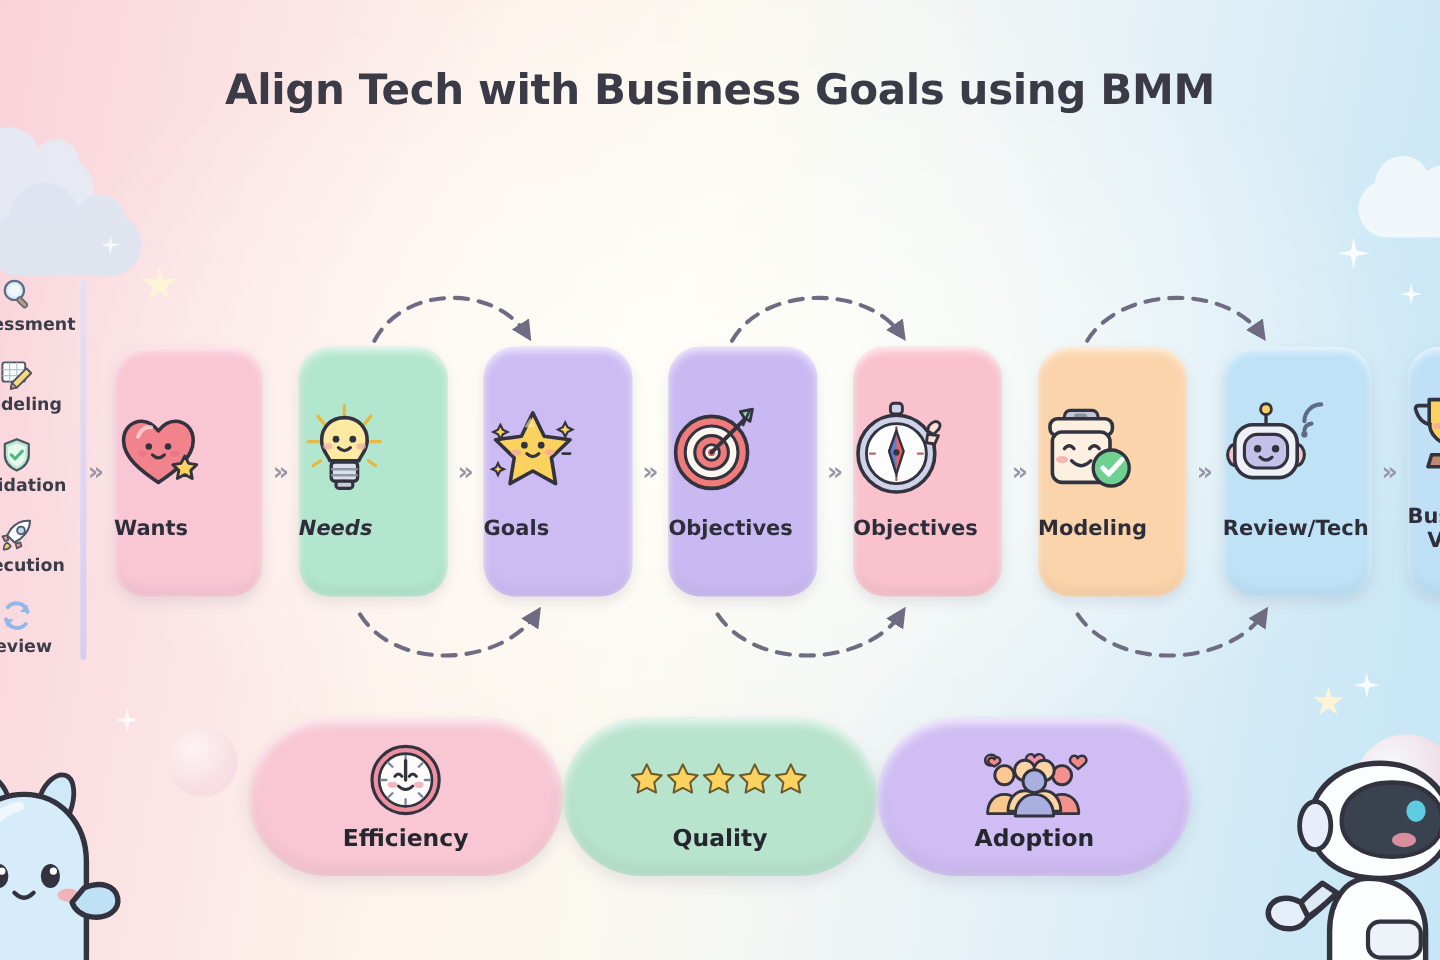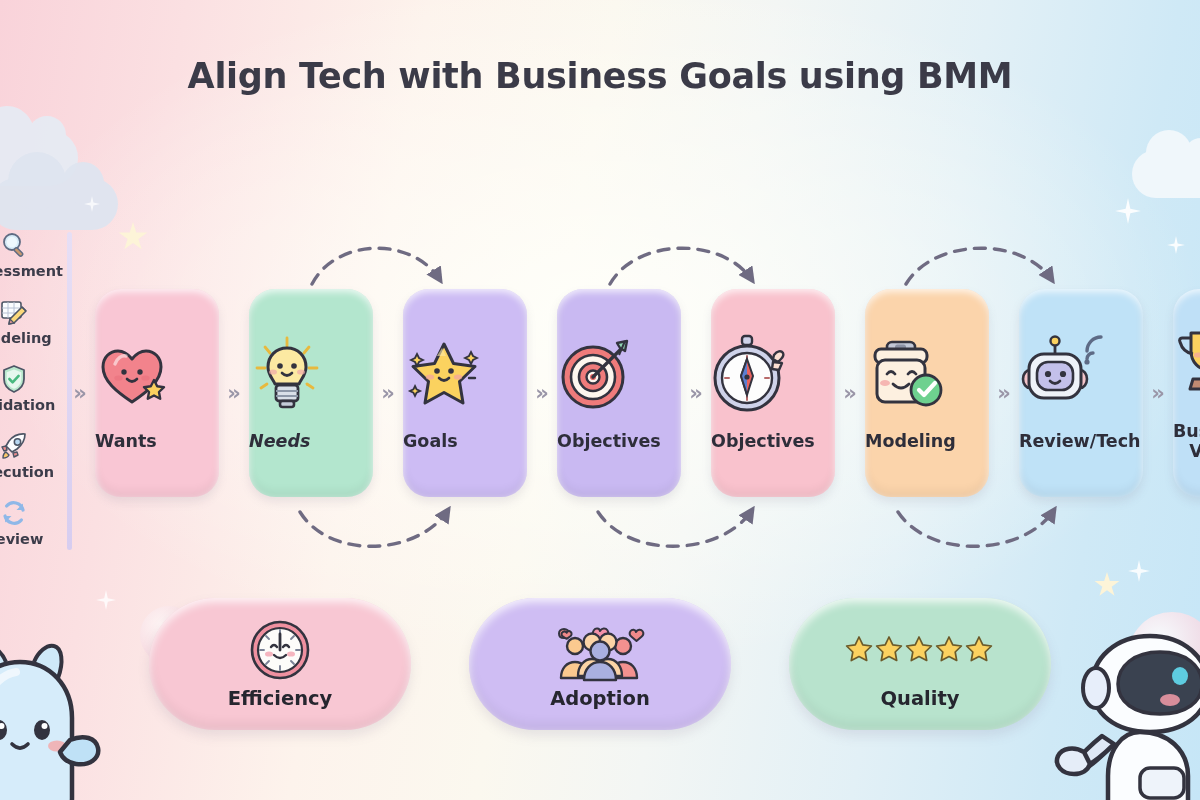--- a/index.html
+++ b/index.html
@@ -187,21 +187,20 @@
   #arcs { position: absolute; left: 0; top: 0; width: 1200px; height: 800px; pointer-events: none; }
 
   
   #pills {
     position: absolute;
     top: 598px;
     left: 0; right: 0;
     height: 132px;
     display: flex;
     justify-content: center;
-    gap: 58px;
   }
   .pill {
     width: 262px;
     height: 132px;
     border-radius: 66px;
     display: flex;
     flex-direction: column;
     align-items: center;
     justify-content: center;
     box-shadow:
@@ -527,20 +526,35 @@
           <path d="M22 28q3-4 6 0" stroke="#33333f" stroke-width="2.4" fill="none" stroke-linecap="round"></path>
           <path d="M34 28q3-4 6 0" stroke="#33333f" stroke-width="2.4" fill="none" stroke-linecap="round"></path>
           <path d="M25 36q6 6 12 0" stroke="#33333f" stroke-width="2.4" fill="none" stroke-linecap="round"></path>
           <ellipse cx="20" cy="35" rx="4" ry="2.6" fill="#f2a3b0" opacity=".8"></ellipse>
           <ellipse cx="42" cy="35" rx="4" ry="2.6" fill="#f2a3b0" opacity=".8"></ellipse>
         </svg>
       </div>
       <div class="pill-lbl">Efficiency</div>
     </div>
 
+    <div class="pill" style="background:#b8e3cd;">
+      <div class="pill-ico">
+        <svg width="152" height="32" viewBox="0 0 152 32">
+          <g fill="#fbd15f" stroke="#6b5a2a" stroke-width="1.7" stroke-linejoin="round">
+            <path d="M15 3l3.8 7.8 8.6 1.2-6.2 6 1.5 8.5L15 22.6 7.3 26.5l1.5-8.5-6.2-6 8.6-1.2z"></path>
+            <path d="M45 3l3.8 7.8 8.6 1.2-6.2 6 1.5 8.5L45 22.6l-7.7 3.9 1.5-8.5-6.2-6 8.6-1.2z"></path>
+            <path d="M75 3l3.8 7.8 8.6 1.2-6.2 6 1.5 8.5L75 22.6l-7.7 3.9 1.5-8.5-6.2-6 8.6-1.2z"></path>
+            <path d="M105 3l3.8 7.8 8.6 1.2-6.2 6 1.5 8.5-7.7-3.9-7.7 3.9 1.5-8.5-6.2-6 8.6-1.2z"></path>
+            <path d="M135 3l3.8 7.8 8.6 1.2-6.2 6 1.5 8.5-7.7-3.9-7.7 3.9 1.5-8.5-6.2-6 8.6-1.2z"></path>
+          </g>
+        </svg>
+      </div>
+      <div class="pill-lbl">Quality</div>
+    </div>
+
     <div class="pill" style="background:#cfbdf3;">
       <div class="pill-ico">
         <svg width="104" height="64" viewBox="0 0 104 64">
           <g stroke="#33333f" stroke-width="2" stroke-linejoin="round">
             <path d="M16 20c3.5 0 5-2 5-4.5S19 11 16 11s-5 2-5 4.5S12.5 20 16 20z" fill="#f08a8a"></path>
             <path d="M14.6 18.4c-1.6-1.4-1.4-3.6.5-4.6 1.3-.7 2.8-.2 3.6 1 .5-1.6 2.4-2.2 3.7-1.2 1.8 1.3 1.5 3.6-.4 4.9l-3.4 2.3z" fill="#f08a8a"></path>
             <path d="M52 13c1.6-3 5.6-3.4 7.4-.8 1.4 2 .8 4.5-1.2 6.2l-5.6 4.6-5.6-4.6c-2-1.7-2.6-4.2-1.2-6.2 1.8-2.6 5.8-2.2 6.2.8z" fill="#f291a8"></path>
             <path d="M88 14c1.4-2.6 5-3 6.6-.7 1.2 1.8.7 4-1.1 5.5l-5 4.1-5-4.1c-1.8-1.5-2.3-3.7-1.1-5.5 1.6-2.3 5.2-1.9 5.6.7z" fill="#f08a8a"></path>
           </g>
           <g stroke="#33333f" stroke-width="2.4" stroke-linejoin="round">
@@ -551,35 +565,20 @@
             <circle cx="44" cy="24" r="8.5" fill="#fbd4a6"></circle>
             <path d="M30 58c0-10 6-17 14-17s14 7 14 17z" fill="#fbd4a6"></path>
             <circle cx="60" cy="24" r="8.5" fill="#fbd4a6"></circle>
             <path d="M46 58c0-10 6-17 14-17s14 7 14 17z" fill="#fbd4a6"></path>
             <circle cx="52" cy="33" r="9.5" fill="#a9b0e0"></circle>
             <path d="M36 62c0-11 7-18 16-18s16 7 16 18z" fill="#a9b0e0"></path>
           </g>
         </svg>
       </div>
       <div class="pill-lbl">Adoption</div>
-    </div>
-
-    <div class="pill" style="background:#b8e3cd;">
-      <div class="pill-ico">
-        <svg width="152" height="32" viewBox="0 0 152 32">
-          <g fill="#fbd15f" stroke="#6b5a2a" stroke-width="1.7" stroke-linejoin="round">
-            <path d="M15 3l3.8 7.8 8.6 1.2-6.2 6 1.5 8.5L15 22.6 7.3 26.5l1.5-8.5-6.2-6 8.6-1.2z"></path>
-            <path d="M45 3l3.8 7.8 8.6 1.2-6.2 6 1.5 8.5L45 22.6l-7.7 3.9 1.5-8.5-6.2-6 8.6-1.2z"></path>
-            <path d="M75 3l3.8 7.8 8.6 1.2-6.2 6 1.5 8.5L75 22.6l-7.7 3.9 1.5-8.5-6.2-6 8.6-1.2z"></path>
-            <path d="M105 3l3.8 7.8 8.6 1.2-6.2 6 1.5 8.5-7.7-3.9-7.7 3.9 1.5-8.5-6.2-6 8.6-1.2z"></path>
-            <path d="M135 3l3.8 7.8 8.6 1.2-6.2 6 1.5 8.5-7.7-3.9-7.7 3.9 1.5-8.5-6.2-6 8.6-1.2z"></path>
-          </g>
-        </svg>
-      </div>
-      <div class="pill-lbl">Quality</div>
     </div>
   </div>
 
   <div id="mascot-left">
     <svg width="190" height="210" viewBox="0 0 190 210">
       <path d="M28 56c-6-16-4-30 4-32 7-2 16 6 20 16" fill="#cfe9f8" stroke="#33333f" stroke-width="4" stroke-linejoin="round"></path>
       <path d="M104 56c6-16 4-30-4-32-7-2-16 6-20 16" fill="#cfe9f8" stroke="#33333f" stroke-width="4" stroke-linejoin="round"></path>
       <path d="M66 40c30 0 52 24 52 56v80c0 20-16 34-52 34s-52-14-52-34V96c0-32 22-56 52-56z" fill="#d6ecfa" stroke="#33333f" stroke-width="4.5"></path>
       <path d="M32 78c6-16 18-26 30-28" stroke="#ffffff" stroke-width="8" opacity=".6" fill="none" stroke-linecap="round"></path>
       <ellipse cx="45" cy="108" rx="8" ry="10" fill="#33333f"></ellipse>

